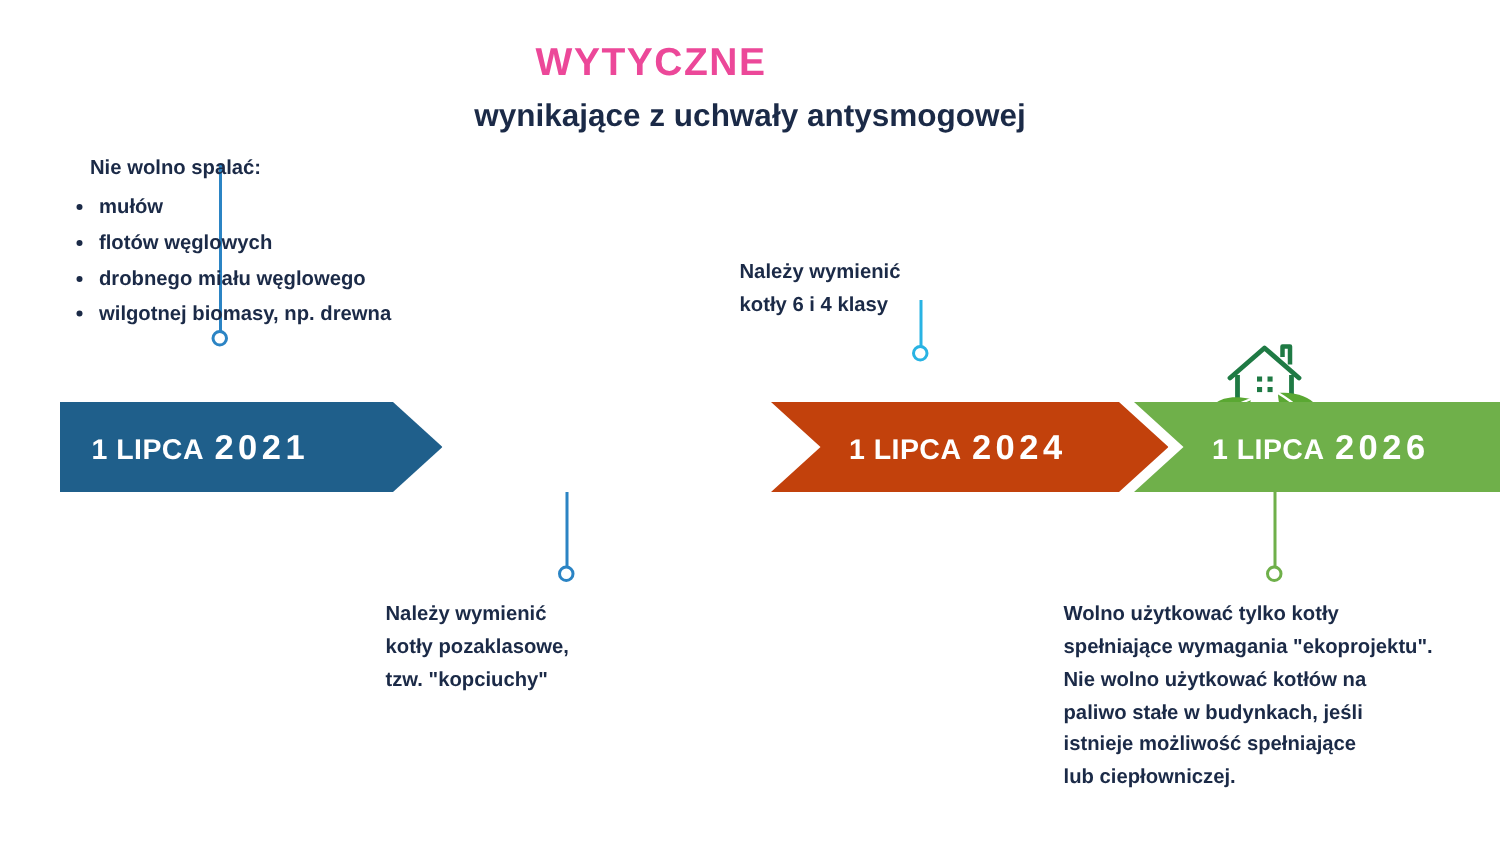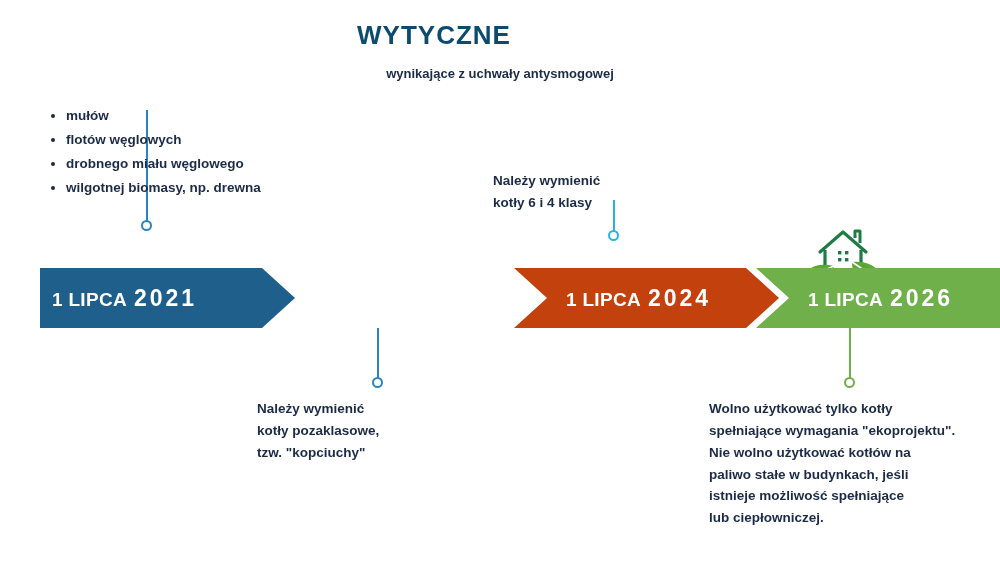--- a/index.html
+++ b/index.html
@@ -12,36 +12,36 @@
     height: 562px;
     position: relative;
     font-family: "Liberation Sans", sans-serif;
     color: #17365d;
     overflow: hidden;
   }
 
   
   #title {
     position: absolute;
-    top: 20px;
+    top: 26px;
     left: 0;
     width: 868px;
     text-align: center;
     font-size: 26px;
     font-weight: bold;
     letter-spacing: 1px;
-    color: #0c4a6e;
+    color: #ec4899;
   }
   #subtitle {
     position: absolute;
     top: 66px;
     left: 0;
     width: 1000px;
     text-align: center;
-    font-size: 13px;
+    font-size: 21px;
     font-weight: bold;
     color: #1b2a47;
   }
 
   
   #timeline {
     position: absolute;
     top: 268px;
     left: 40px;
     width: 930px;
@@ -54,21 +54,21 @@
     display: flex;
     align-items: center;
     box-sizing: border-box;
   }
   .arrow .lbl {
     color: #ffffff;
     white-space: nowrap;
     font-size: 19px;
     font-weight: bold;
     letter-spacing: 0.3px;
-    padding-left: 12px;
+    padding-left: 21px;
   }
   .arrow .lbl .yr {
     font-size: 23px;
     letter-spacing: 3px;
     margin-left: 7px;
   }
 
   
   .arrow-0 {
     left: 0px; width: 255px;
@@ -187,20 +187,21 @@
 <div class="conn-line" style="left:613px; top:200px; height:32px; background:#29b3e3;"></div>
 <div class="conn-dot" style="left:608px; top:230px; border:2px solid #29b3e3;"></div>
 
 <div class="conn-line" style="left:377px; top:328px; height:56px; background:#2b84c4;"></div>
 <div class="conn-dot" style="left:372px; top:377px; border:2px solid #2b84c4;"></div>
 
 <div class="conn-line" style="left:849px; top:328px; height:56px; background:#6fb04a;"></div>
 <div class="conn-dot" style="left:844px; top:377px; border:2px solid #6fb04a;"></div>
 
 <div class="callout" style="left:48px; top:101px; width:270px;">
+  <div class="heading">Nie wolno spalać:</div>
   <ul>
     <li>mułów</li>
     <li>flotów węglowych</li>
     <li>drobnego miału węglowego</li>
     <li>wilgotnej biomasy, np. drewna</li>
   </ul>
 </div>
 
 <div class="callout center" style="left:493px; top:170px; width:240px;">
   <div>Należy wymienić</div>

